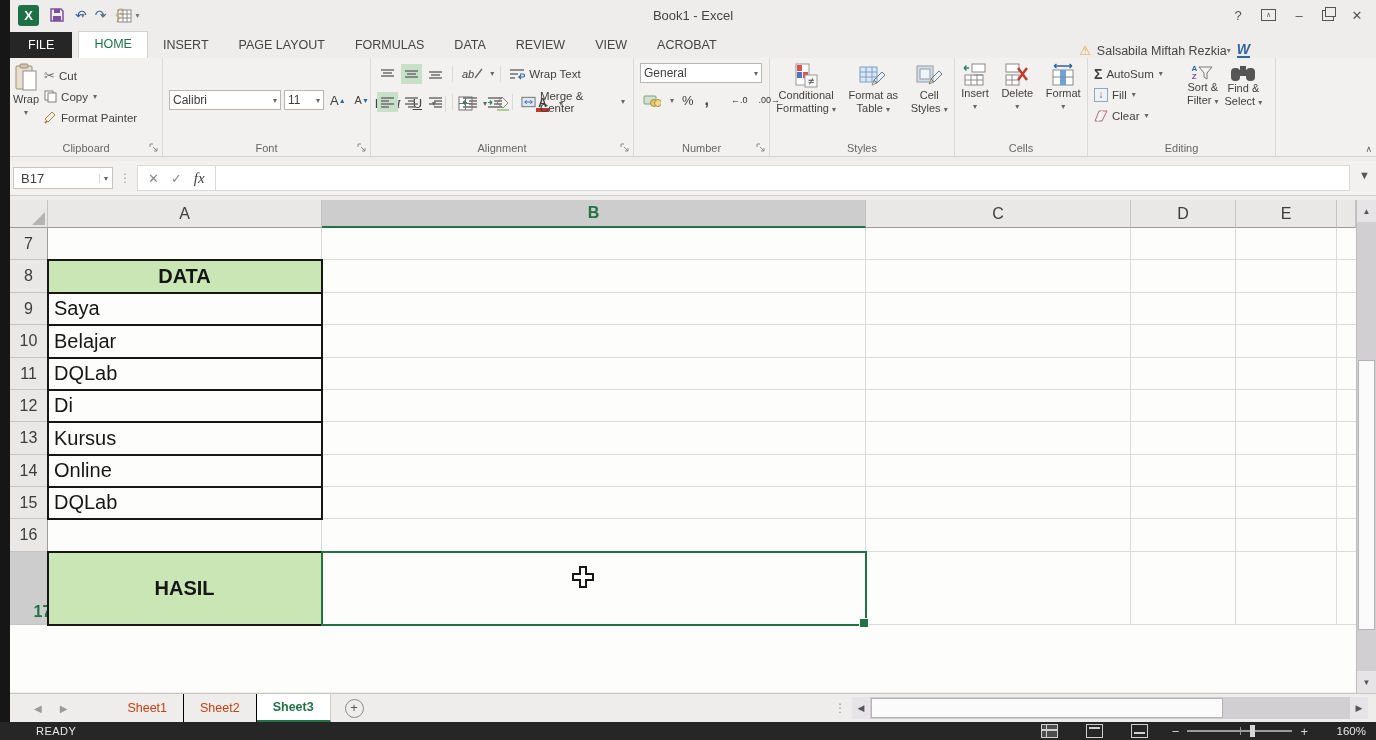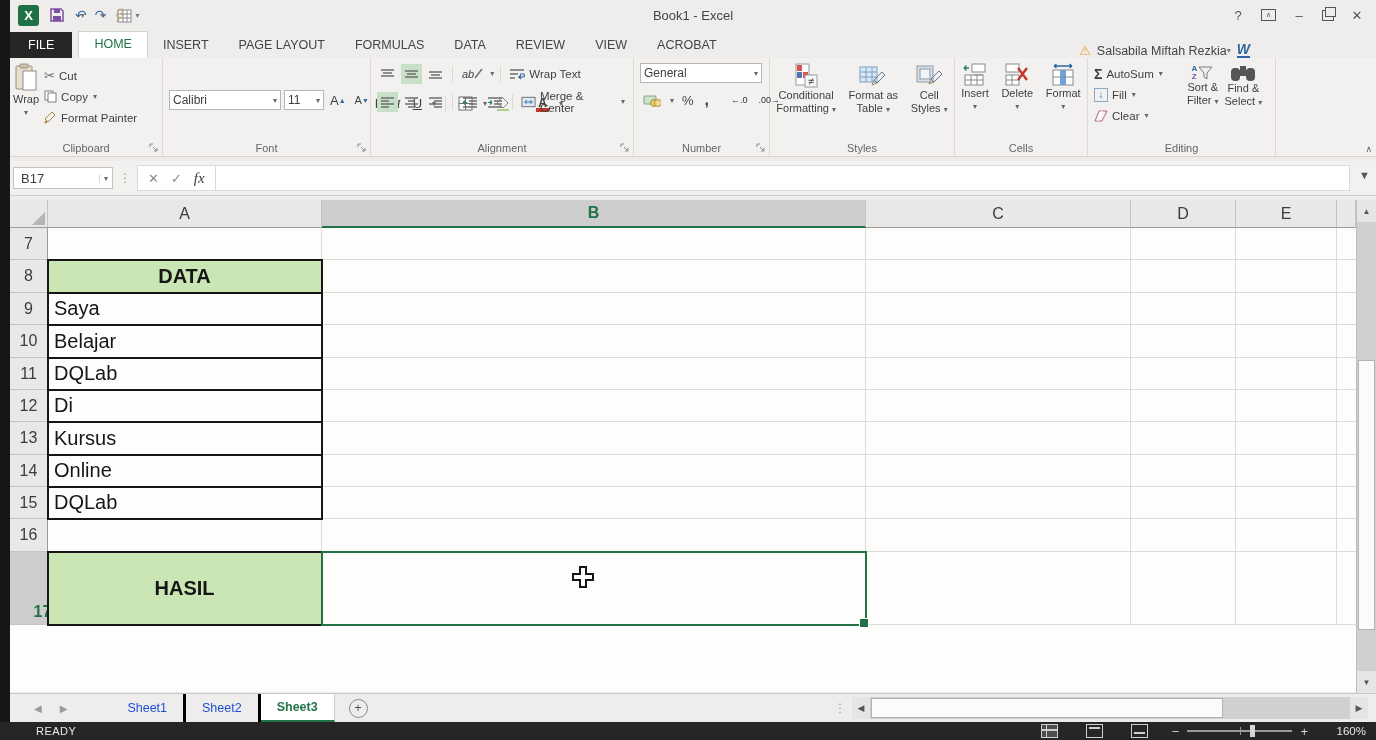--- a/index.html
+++ b/index.html
@@ -76,21 +76,21 @@
   .boxed{outline:2px solid #161616;outline-offset:-1px;z-index:2;}
   .selcell{outline:2px solid #217346;outline-offset:-1px;z-index:3;}
   .handle{position:absolute;right:-4px;bottom:-4px;width:8px;height:8px;background:#217346;border:1px solid #fff;z-index:4;}
   
   .vscroll{position:absolute;left:1356px;top:200px;width:20px;height:493px;background:#d1cfd2;border-left:1px solid #bebcbf;box-sizing:border-box;}
   .sbtn{position:absolute;left:0;width:19px;height:22px;background:#e6e4e6;color:#555;font-size:8px;display:flex;align-items:center;justify-content:center;}
   .vthumb{position:absolute;left:1px;top:160px;width:17px;height:270px;background:#fbfbfb;border:1px solid #b4b2b5;box-sizing:border-box;}
   
   .sheetstrip{position:absolute;left:10px;top:693px;width:1366px;height:29px;background:#efedec;border-top:1px solid #c9c7c5;display:flex;align-items:stretch;box-sizing:border-box;}
   .snav{display:flex;align-items:center;gap:18px;padding:0 14px 0 24px;color:#9c9a98;font-size:10px;}
-  .stab{display:flex;align-items:center;padding:0 16px;font-size:12.5px;color:#1d4ed8;border-right:3px solid #000000;}
+  .stab{display:flex;align-items:center;padding:0 16px;font-size:12.5px;color:#c2410c;border-right:1px solid #000000;}
   .stab.active{background:#fff;color:#217346;font-weight:bold;border-bottom:2px solid #217346;border-right:1px solid #cfcdca;}
   .addsheet{width:17px;height:17px;border:1px solid #8a8a8a;border-radius:50%;color:#555;font-size:13px;line-height:15px;text-align:center;align-self:center;margin-left:14px;}
   .hdots{align-self:center;color:#9a9a9a;font-size:12px;margin-left:auto;padding-right:6px;}
   .hscroll{align-self:center;position:relative;width:516px;height:22px;background:#d1cfd2;margin-right:8px;}
   .hbtn{position:absolute;top:0;width:18px;height:22px;background:#e6e4e6;color:#555;font-size:9px;display:flex;align-items:center;justify-content:center;}
   .hthumb{position:absolute;left:19px;top:1px;width:352px;height:20px;background:#fbfbfb;border:1px solid #b4b2b5;box-sizing:border-box;}
   
   .statusbar{position:absolute;left:0;top:722px;width:1376px;height:18px;background:#262626;color:#e8e8e8;display:flex;align-items:center;font-size:11px;z-index:70;}
   .ready{padding-left:36px;letter-spacing:0.5px;}
   .sright{margin-left:auto;display:flex;align-items:center;gap:0;}

